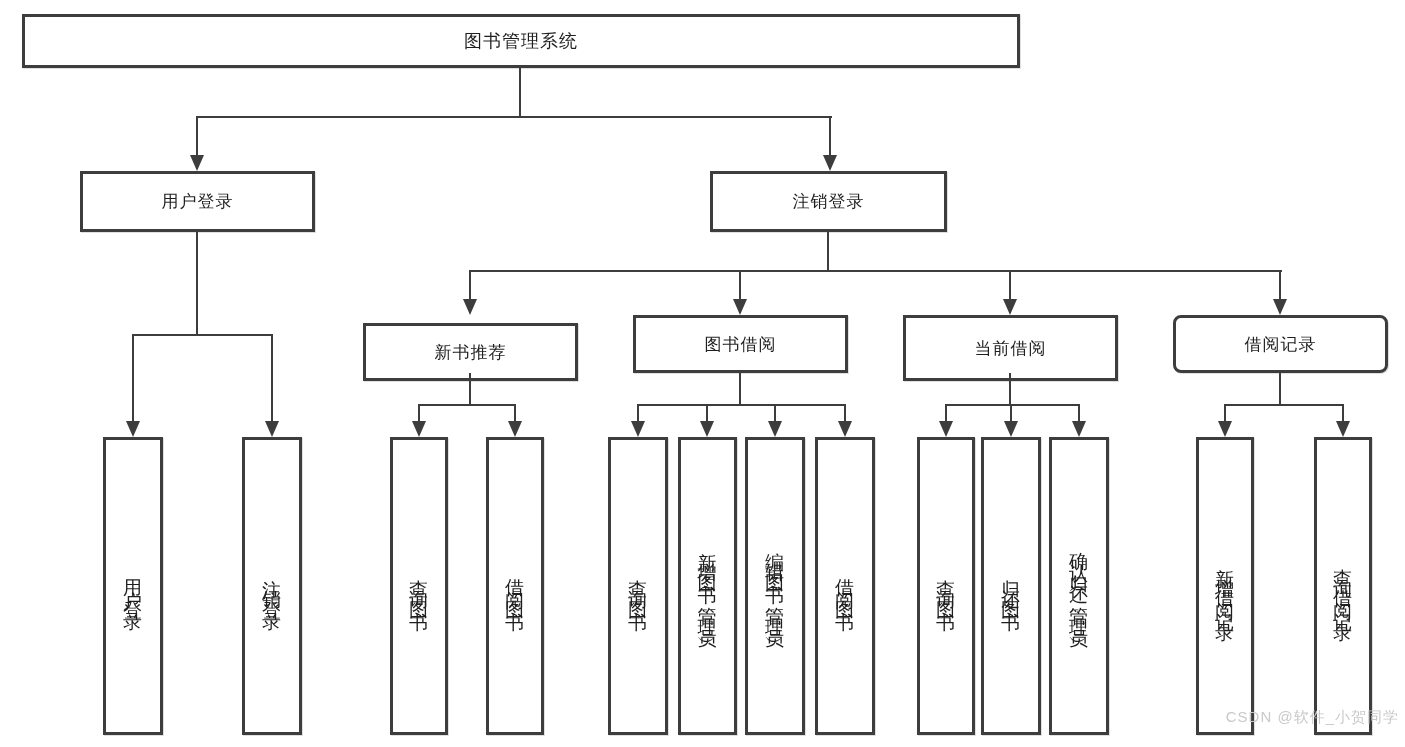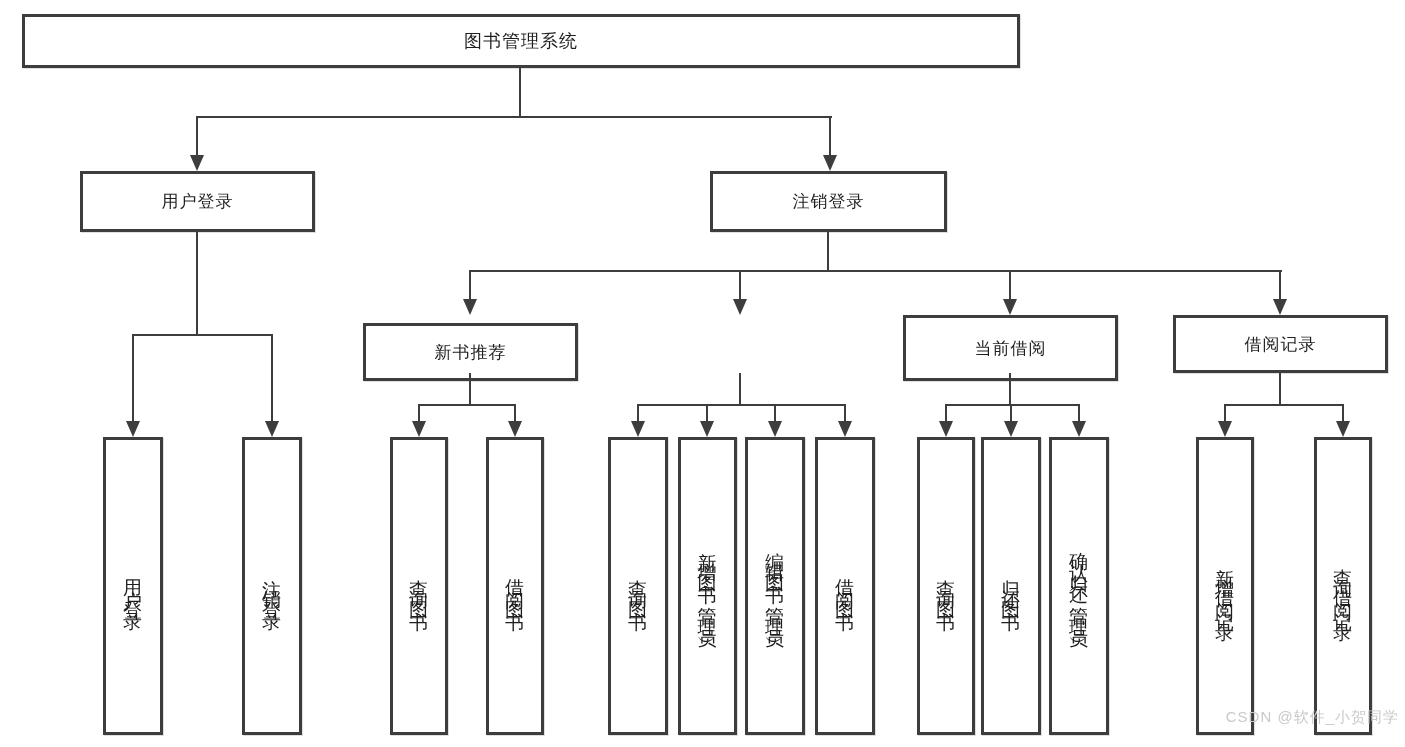--- a/index.html
+++ b/index.html
@@ -74,24 +74,27 @@
     <div class="cl" style="left:1279px;top:270px;width:2px;height:29px;"></div>
     <div class="arrow" style="left:463px;top:299px;"></div>
     <div class="arrow" style="left:733px;top:299px;"></div>
     <div class="arrow" style="left:1003px;top:299px;"></div>
     <div class="arrow" style="left:1273px;top:299px;"></div>
   </div>
 
   <div class="box h" style="left:363px;top:315px;width:215px;height:58px;margin-top:8px;">
     <span>新书推荐</span>
   </div>
+  <div class="box h" style="left:633px;top:315px;width:215px;height:58px;">
+    <span>图书借阅</span>
+  </div>
   <div class="box h" style="left:903px;top:315px;width:215px;height:66px;">
     <span>当前借阅</span>
   </div>
-  <div class="box h" style="left:1173px;top:315px;width:215px;height:58px;">
+  <div class="box h" style="left:1173px;top:315px;width:215px;height:58px;border-radius:8px;">
     <span>借阅记录</span>
   </div>
 
   <div>
     <div class="cl" style="left:469px;top:373px;width:2px;height:33px;"></div>
     <div class="cl" style="left:418px;top:404px;width:98px;height:2px;"></div>
     <div class="cl" style="left:418px;top:404px;width:2px;height:17px;"></div>
     <div class="cl" style="left:514px;top:404px;width:2px;height:17px;"></div>
     <div class="arrow" style="left:412px;top:421px;"></div>
     <div class="arrow" style="left:508px;top:421px;"></div>

